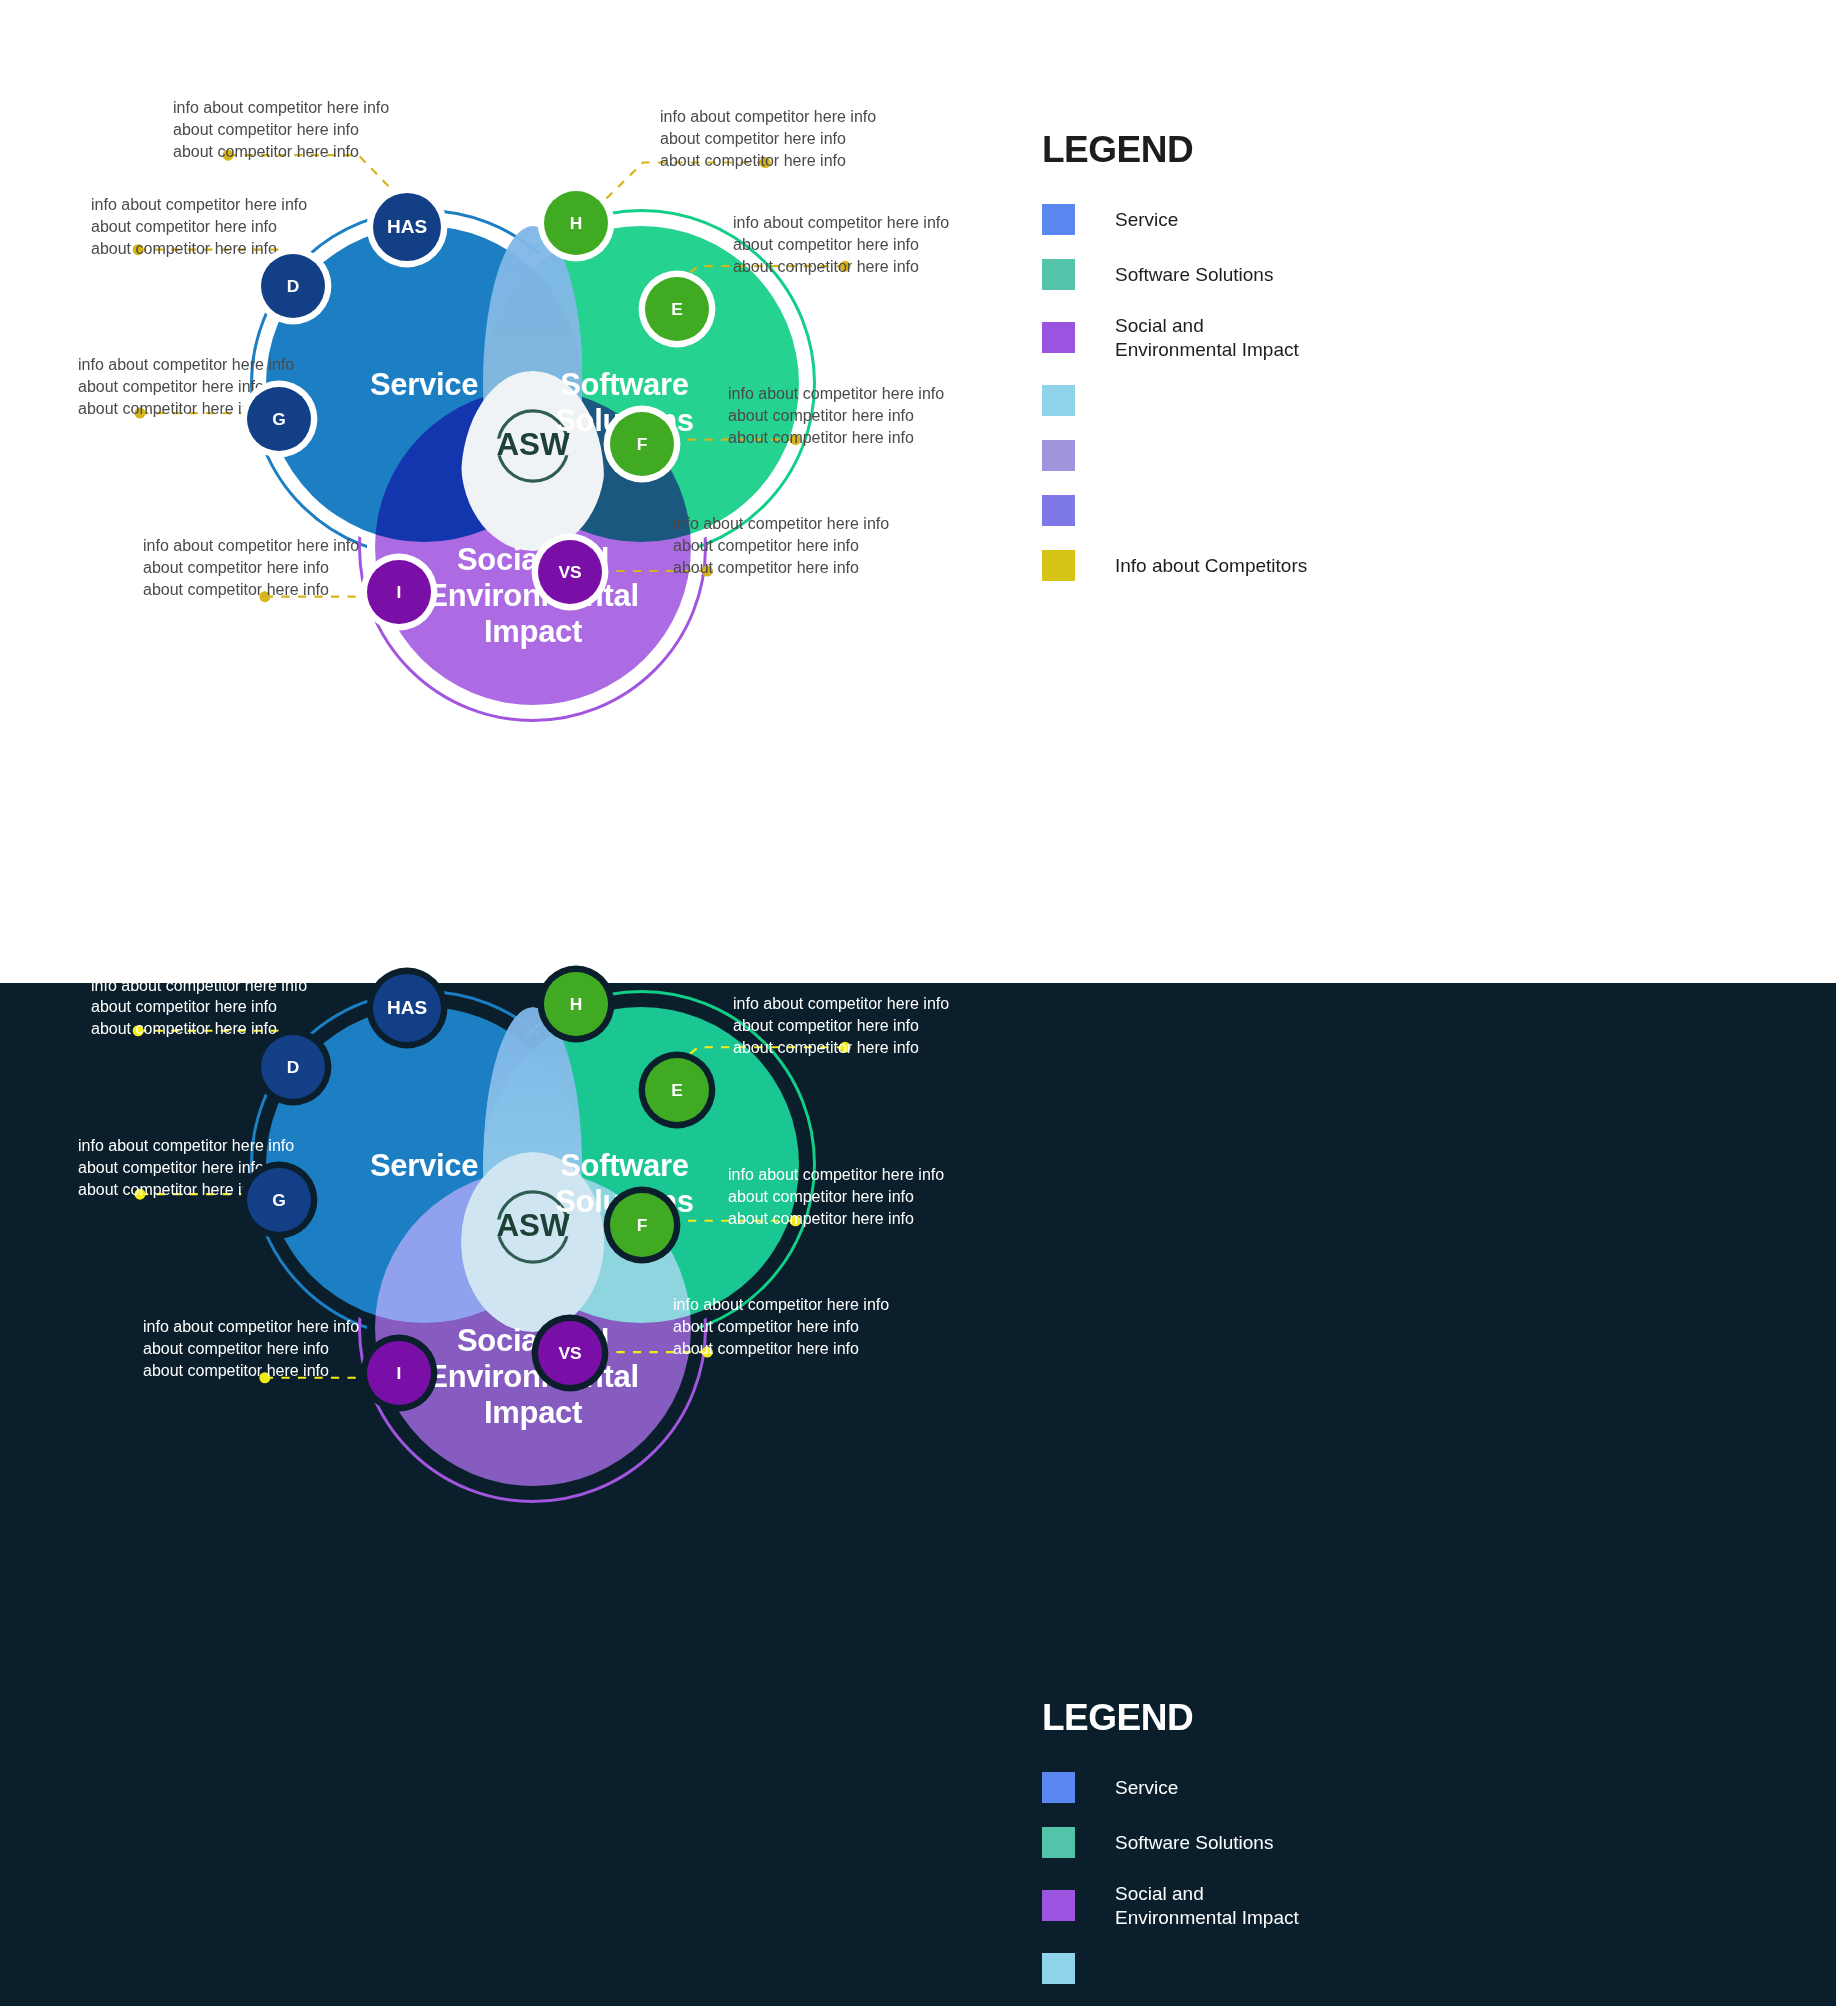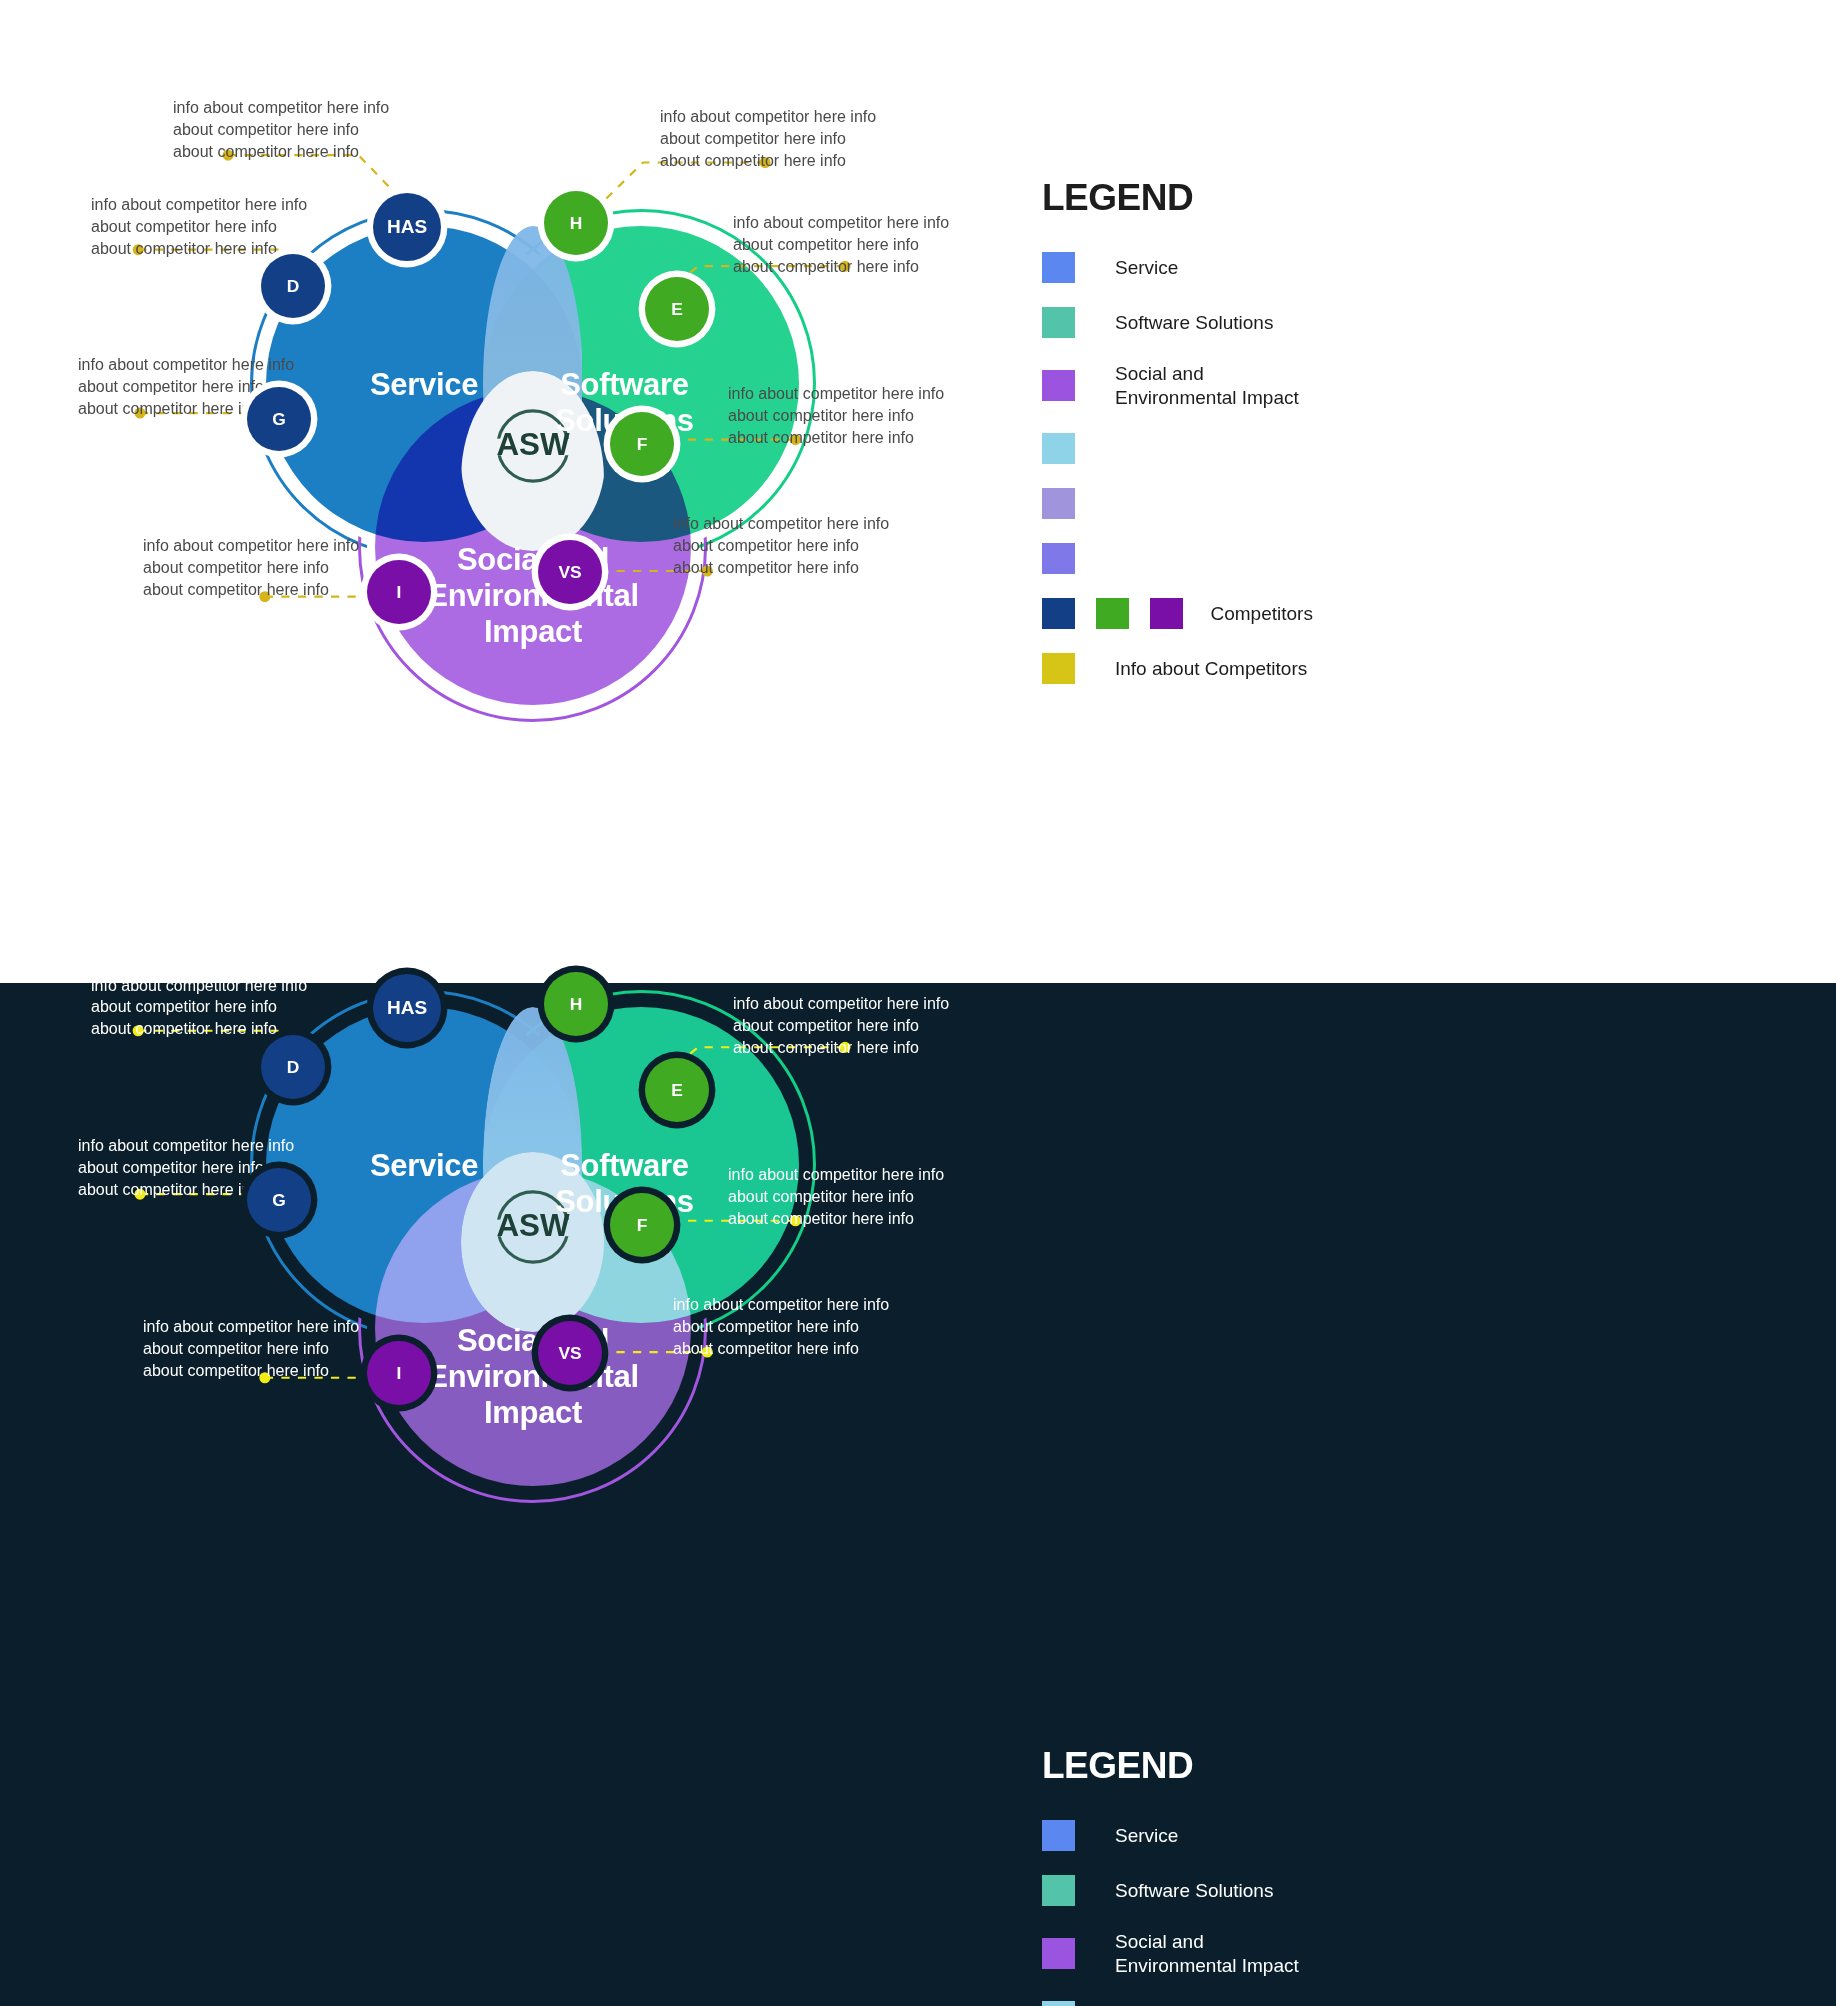--- a/index.html
+++ b/index.html
@@ -64,21 +64,21 @@
     color: #4a4a4a;
     white-space: pre-line;
     z-index: 30;
   }
   .note-dark { color: #ffffff; }
 
   
   .leaders { position: absolute; left: 0; top: 0; width: 1332px; height: 918px; z-index: 25; pointer-events: none; }
 
   
-  .legend { position: absolute; width: 514px; margin-top: 48px; }
+  .legend { position: absolute; width: 514px; }
   .legend-title {
     font-size: 37px;
     font-weight: bold;
     letter-spacing: -0.5px;
     color: #1d1d1d;
     margin-bottom: 33px;
   }
   .legend-dark .legend-title { color: #ffffff; }
   .legend-row {
     display: flex;
@@ -237,26 +237,20 @@
             <span class="legend-label"></span>
           </div>
           <div class="legend-row">
             <span class="swatch" style="background: rgb(160, 148, 220);"></span>
             <span class="legend-label"></span>
           </div>
           <div class="legend-row">
             <span class="swatch" style="background: rgb(127, 120, 232);"></span>
             <span class="legend-label"></span>
           </div>
-          <div class="legend-row comp">
-            <span class="swatch" style="background: rgb(18, 63, 134);"></span>
-            <span class="swatch" style="background: rgb(63, 170, 34);"></span>
-            <span class="swatch" style="background: rgb(122, 15, 168);"></span>
-            <span class="legend-label">Competitors</span>
-          </div>
           <div class="legend-row">
             <span class="swatch" style="background: rgb(214, 196, 23);"></span>
             <span class="legend-label">Info about Competitors</span>
           </div>
         </div>
     </div>
   </div>
 
   <div class="panel panel-dark">
 

